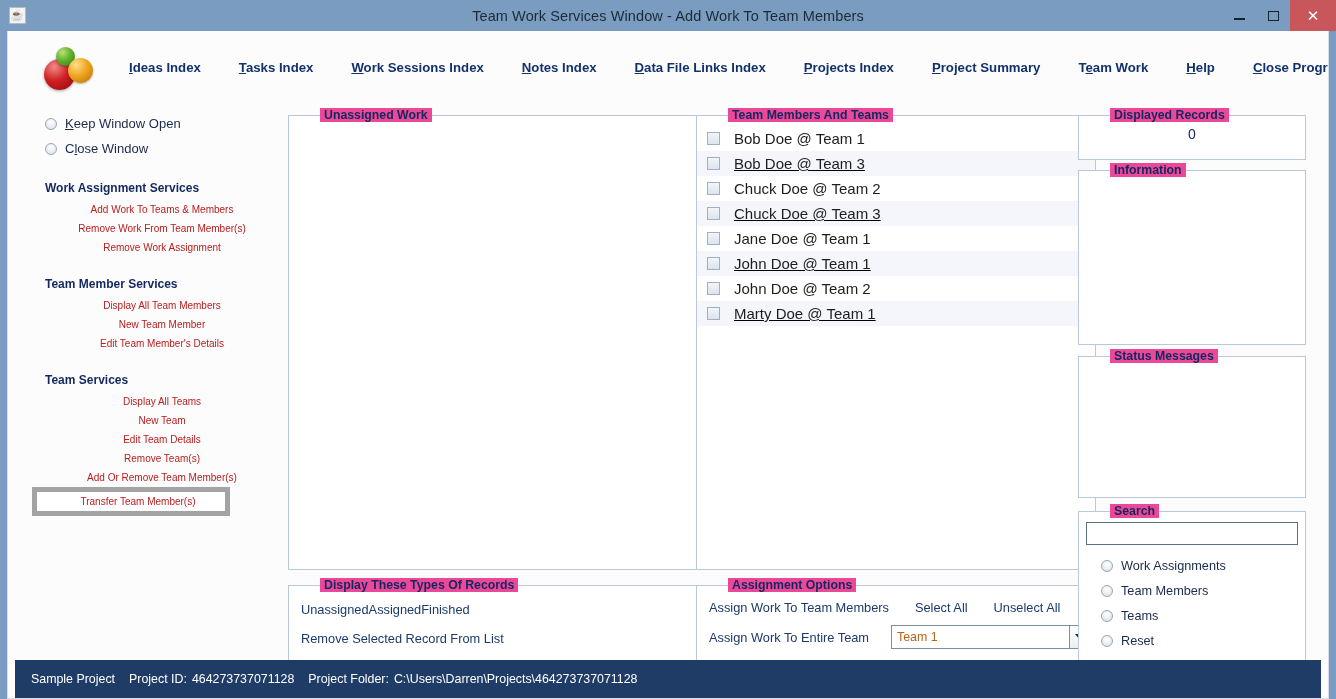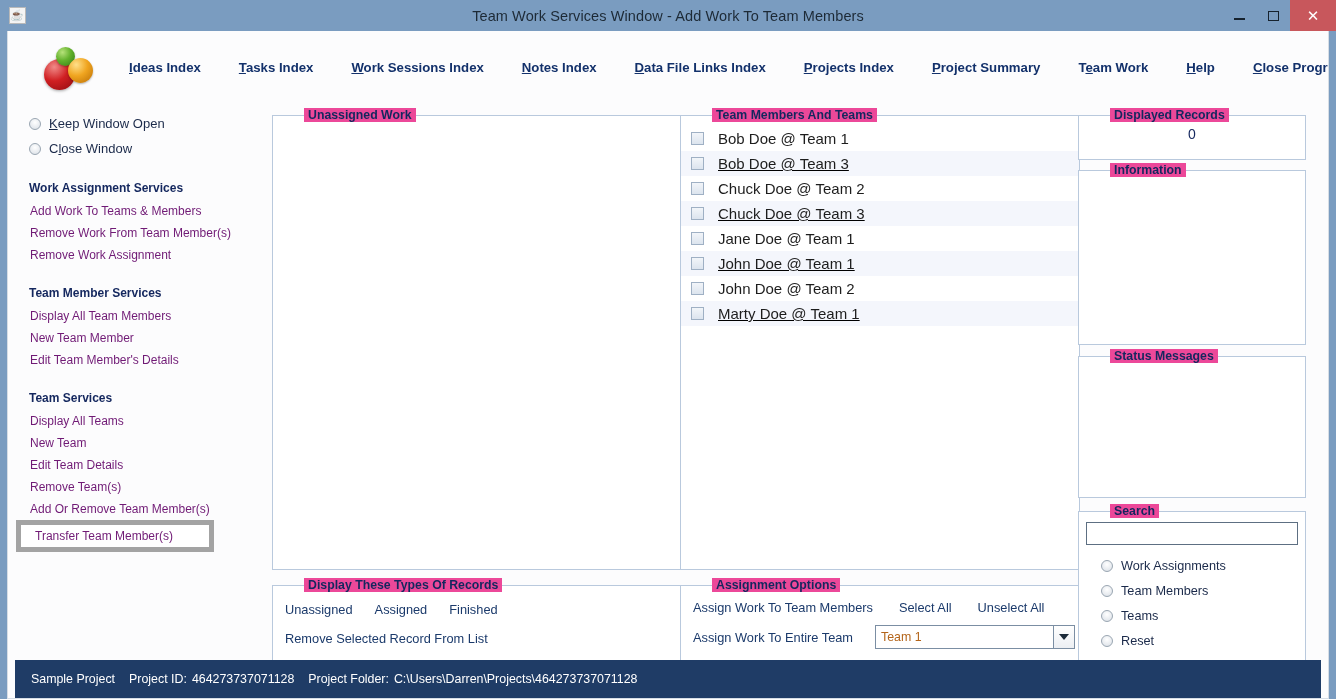--- a/index.html
+++ b/index.html
@@ -75,21 +75,21 @@
     box-shadow: 0 1px 3px rgba(0,0,0,.35);
   }
   .menu { display: flex; align-items: center; margin-left: 14px; }
   .menu-item {
     font-size: 13.2px; font-weight: bold; color: #13316b;
     padding: 4px 19px; cursor: default; white-space: nowrap;
   }
   .menu-item u { text-decoration: underline; }
 
   
-  .body-row { display: flex; position: absolute; left: 0; right: 0; top: 72px; bottom: 30px; }
+  .body-row { display: flex; position: absolute; left: 0; right: 0; top: 72px; bottom: 30px; padding-left: 16px; }
 
   
   .sidebar {
     width: 254px; flex: 0 0 254px; position: relative;
     padding: 8px 0 0 0;
   }
   .radio-row { display: flex; align-items: center; height: 25px; padding-left: 21px; }
   .radio {
     width: 12px; height: 12px; border-radius: 50%;
     border: 1px solid #9aa6b2;
@@ -97,22 +97,22 @@
     flex: 0 0 12px; margin-right: 8px;
   }
   .radio-label { font-size: 13px; color: #1b2a4a; }
   .radio-label u { text-decoration: underline; }
 
   .group-title {
     font-size: 12px; font-weight: bold; color: #14275e;
     padding-left: 21px; margin-top: 20px; margin-bottom: 5px;
   }
   .side-link {
-    font-size: 12px; color: #701a75; padding: 4px 0 4px 22px;
-    cursor: default; white-space: nowrap;
+    font-size: 10px; color: #b91c1c; padding: 4px 0 4px 22px;
+    cursor: default; white-space: nowrap; text-align: center;
   }
   .side-link.highlighted {
     border: 5px solid #a3a3a3; background: #ffffff;
     margin: 0 0 0 8px; padding: 4px 0 4px 14px;
     width: 198px;
   }
 
   
   .gbox {
     position: absolute;
@@ -259,21 +259,21 @@
       </div>
 
       <div class="center">
 
         <div class="gbox" style="left:10px; top:12px; right:12px; height:455px;">
           <span class="gtitle">Unassigned Work</span>
         </div>
 
         <div class="gbox" style="left:10px; top:482px; right:12px; height:82px;">
           <span class="gtitle">Display These Types Of Records</span>
-          <div class="opt-line" style="margin:16px 0 0 12px; gap:22px;" id="record-type-links">
+          <div class="opt-line" style="margin:16px 0 0 12px; " id="record-type-links">
               <span class="opt-link">Unassigned</span>
               <span class="opt-link">Assigned</span>
               <span class="opt-link">Finished</span>
             </div>
           <div class="opt-link" style="margin:14px 0 0 12px;">Remove Selected Record From List</div>
         </div>
 
         <div class="gbox" style="left:418px; top:12px; right:-408px; width:400px; height:455px; left:418px;">
           <span class="gtitle">Team Members And Teams</span>
           <div style="margin-top:10px;" id="member-list">

